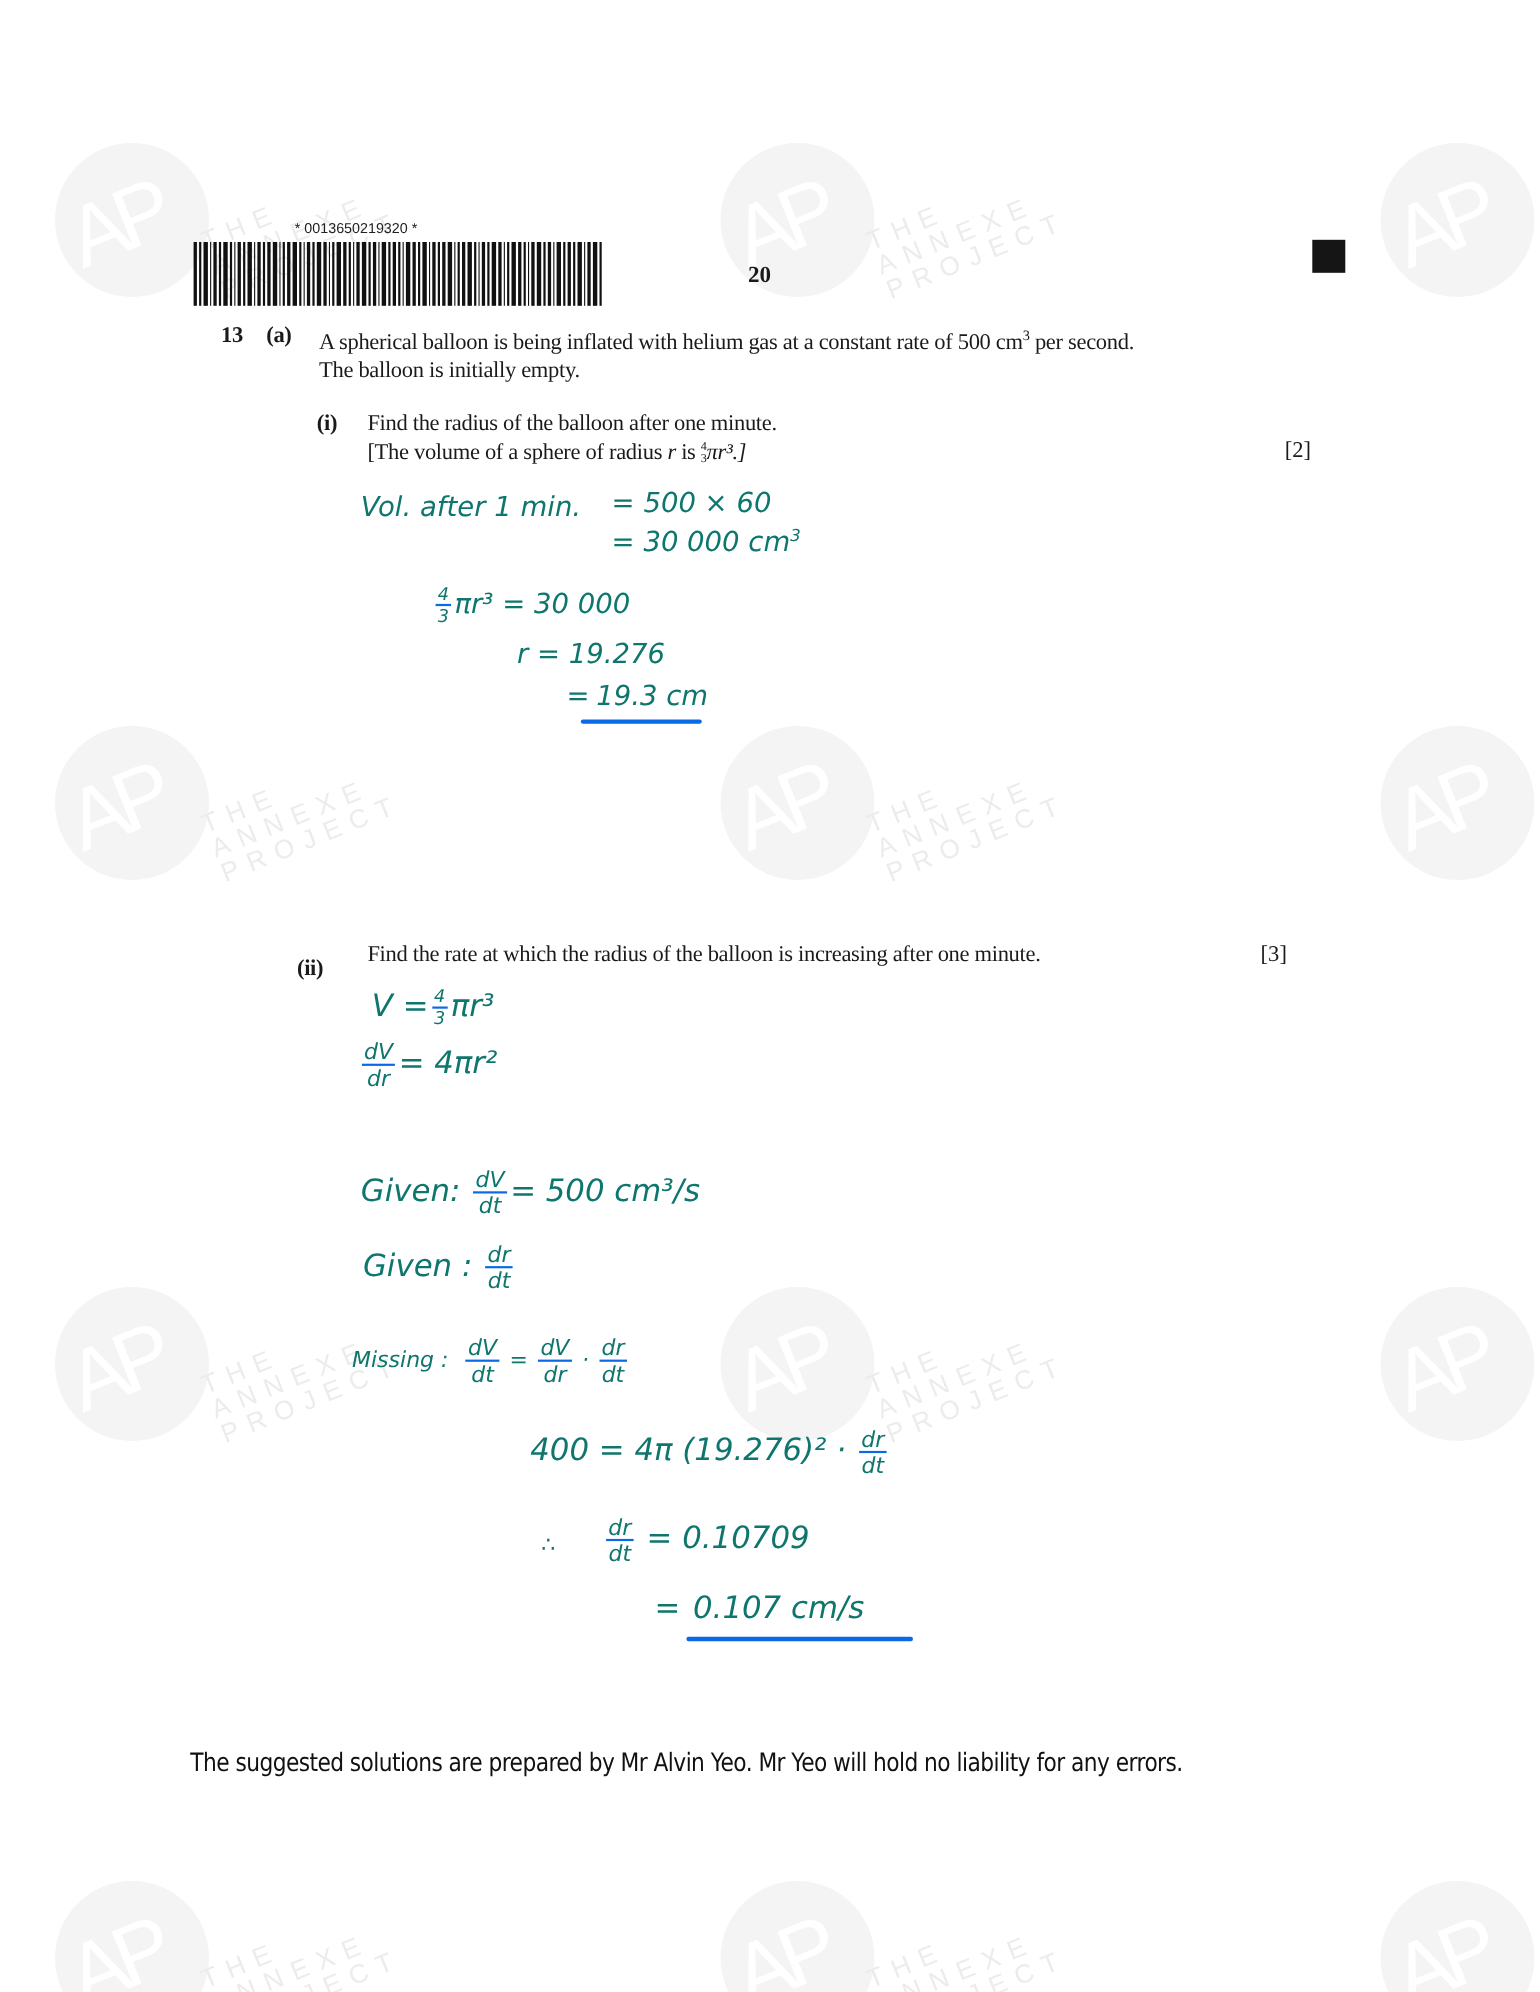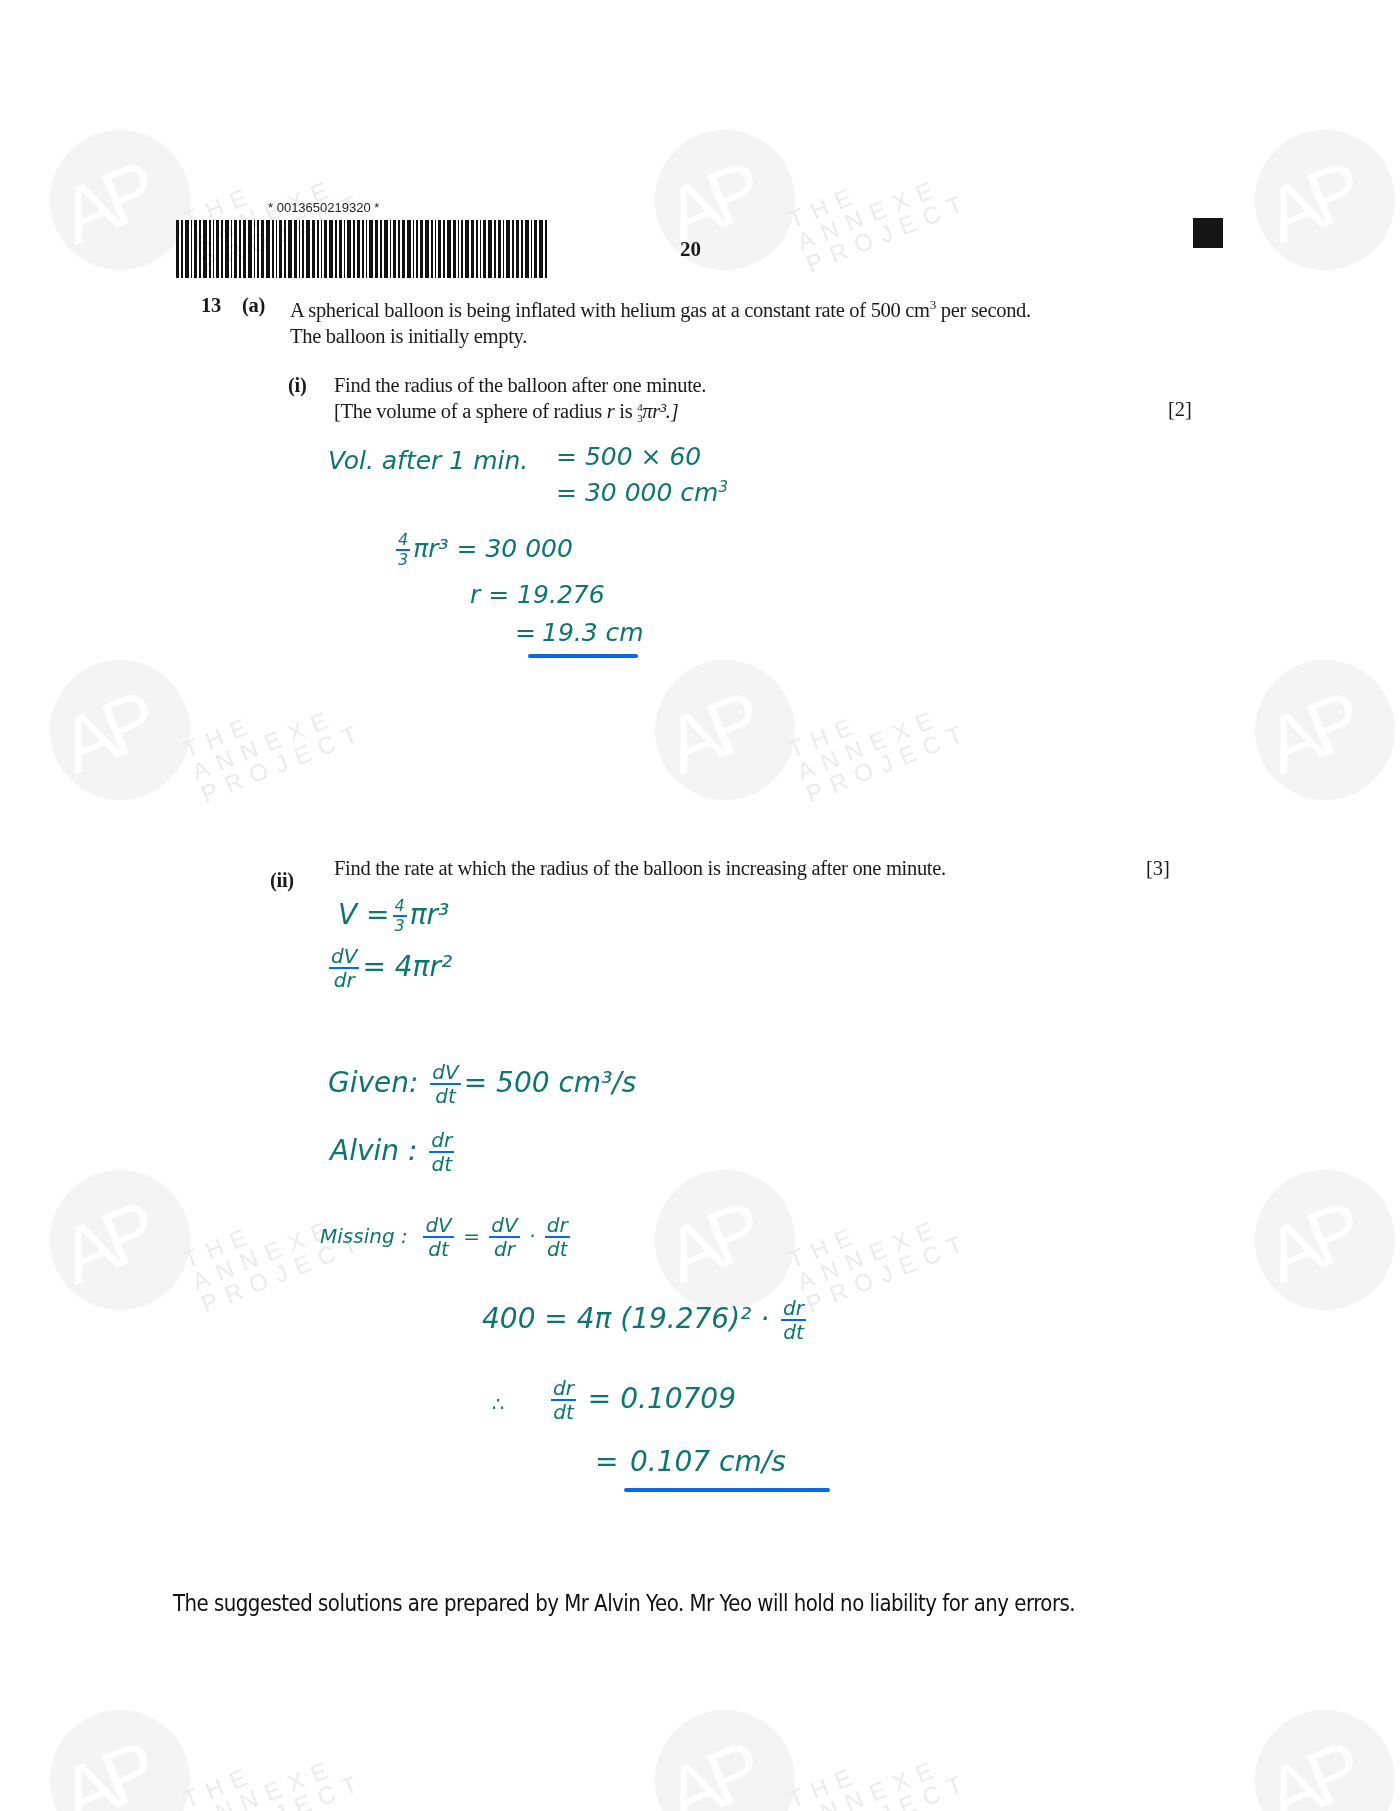--- a/index.html
+++ b/index.html
@@ -231,21 +231,21 @@
     </span><span>πr³</span></div>
 <div class="abs hw" style="left:326px;top:946px;font-size:28px;"><span class="frac" style="font-size:20px;">
       <span class="n">dV</span>
       <span class="d">dr</span>
     </span><span>= 4πr²</span></div>
 
 <div class="abs hw" style="left:328px;top:1062px;font-size:28px;"><span>Given:</span> <span class="frac" style="font-size:20px;">
       <span class="n">dV</span>
       <span class="d">dt</span>
     </span><span>= 500 cm³/s</span></div>
-<div class="abs hw" style="left:330px;top:1130px;font-size:28px;"><span>Alvin :</span> <span class="frac" style="font-size:20px;">
+<div class="abs hw" style="left:330px;top:1130px;font-size:28px;"><span>Given :</span> <span class="frac" style="font-size:20px;">
       <span class="n">dr</span>
       <span class="d">dt</span>
     </span> </div>
 
 <div class="abs hw" style="left:320px;top:1215px;font-size:20px;"><span>Missing :</span>&nbsp; <span class="frac">
       <span class="n">dV</span>
       <span class="d">dt</span>
     </span> <span>=</span> <span class="frac">
       <span class="n">dV</span>
       <span class="d">dr</span>

